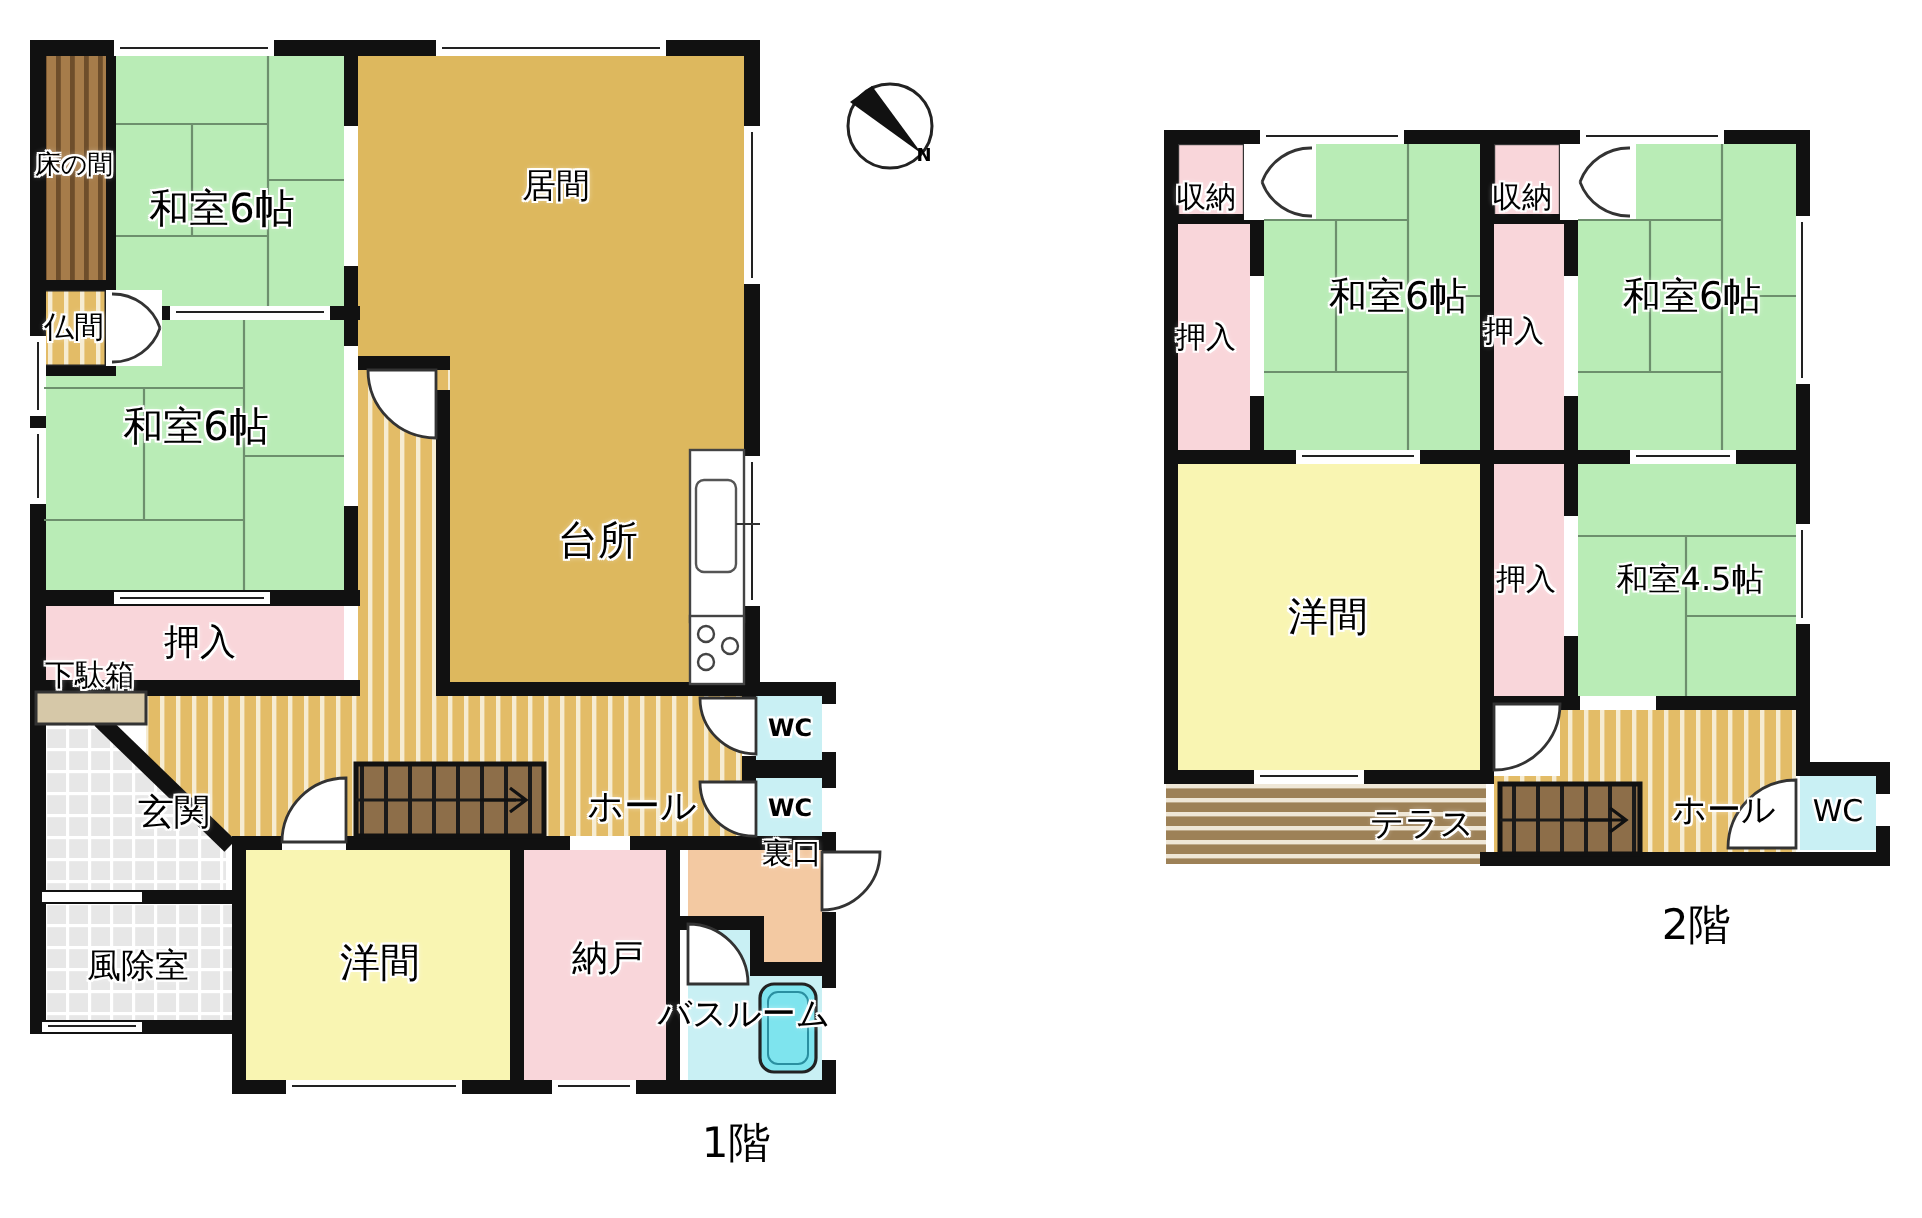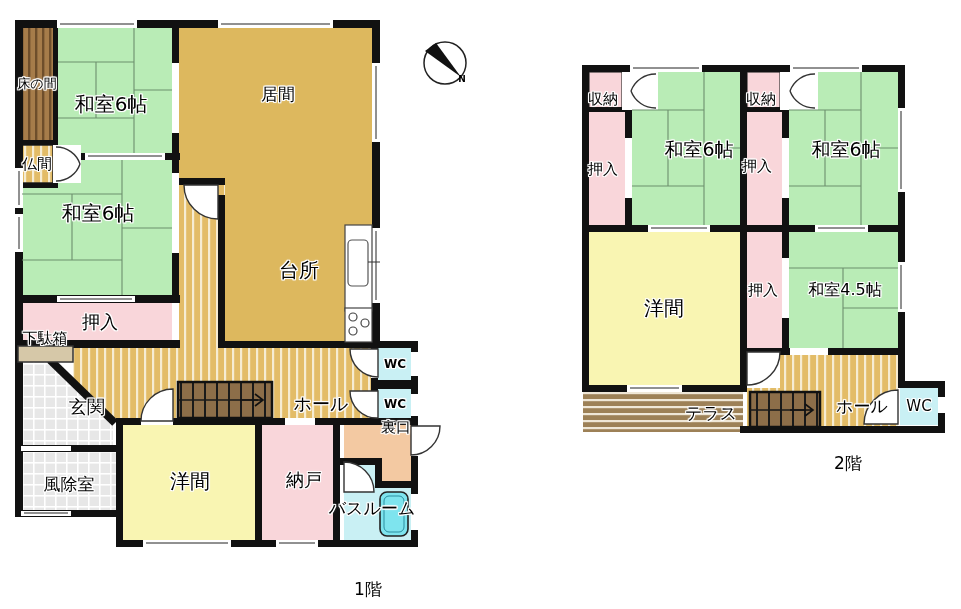--- a/index.html
+++ b/index.html
@@ -5,21 +5,21 @@
   html,body{margin:0;padding:0;background:#ffffff;}
   #canvas{position:relative;width:961px;height:609px;background:#ffffff;overflow:hidden;
           font-family:"DejaVu Sans",sans-serif;padding-left:32px;}
   #plan-svg{position:absolute;left:0;top:0;}
   .lbl{position:absolute;transform:translate(-50%,-50%);color:#000;white-space:nowrap;line-height:1;
        text-shadow:1px 0 0 #fff,-1px 0 0 #fff,0 1px 0 #fff,0 -1px 0 #fff,
                    1px 1px 0 #fff,-1px -1px 0 #fff,1px -1px 0 #fff,-1px 1px 0 #fff,0 0 3px #fff;}
   .fs9{font-size:15px;}  .fs11{font-size:15px;} .fs12{font-size:12px;font-weight:bold;}
   .fs13{font-size:13px;} .fs15{font-size:15px;} .fs16{font-size:16px;} .fs17{font-size:17px;}
   .fs18{font-size:18px;} .fs19{font-size:19px;} .fs20{font-size:20px;} .fs24{font-size:17px;}
-  .caption{font-size:17px;text-shadow:none;}
+  .caption{font-size:21px;text-shadow:none;}
   .north{font-size:9px;font-weight:bold;text-shadow:none;}
 </style>
 </head>
 <body>
 
 <div id="canvas">
 
 <svg id="plan-svg" width="961" height="609" viewBox="0 0 961 609">
   <defs>
     <pattern id="hallStripe" width="8" height="8" patternUnits="userSpaceOnUse">
@@ -290,21 +290,21 @@
   <div class="lbl fs9" style="left:45px;top:338px;">下駄箱</div>
   <div class="lbl fs18" style="left:87px;top:407px;">玄関</div>
   <div class="lbl fs17" style="left:69px;top:484px;">風除室</div>
   <div class="lbl fs20" style="left:190px;top:481px;">洋間</div>
   <div class="lbl fs18" style="left:304px;top:480px;">納戸</div>
   <div class="lbl fs17" style="left:356px;top:508px;margin-left:16px;">バスルーム</div>
   <div class="lbl fs11" style="left:396px;top:427px;">裏口</div>
   <div class="lbl fs12" style="left:395px;top:364px;">WC</div>
   <div class="lbl fs12" style="left:395px;top:404px;">WC</div>
   <div class="lbl fs18" style="left:321px;top:404px;">ホール</div>
-  <div class="lbl caption" style="left:368px;top:589px;">1階</div>
+  <div class="lbl caption" style="left:368px;top:572px;">1階</div>
 
   <div class="lbl fs9" style="left:603px;top:99px;">収納</div>
   <div class="lbl fs9" style="left:761px;top:99px;">収納</div>
   <div class="lbl fs19" style="left:699px;top:149px;">和室6帖</div>
   <div class="lbl fs19" style="left:846px;top:149px;">和室6帖</div>
   <div class="lbl fs15" style="left:603px;top:169px;">押入</div>
   <div class="lbl fs15" style="left:757px;top:166px;">押入</div>
   <div class="lbl fs15" style="left:763px;top:290px;">押入</div>
   <div class="lbl fs16" style="left:845px;top:290px;">和室4.5帖</div>
   <div class="lbl fs20" style="left:664px;top:308px;">洋間</div>

